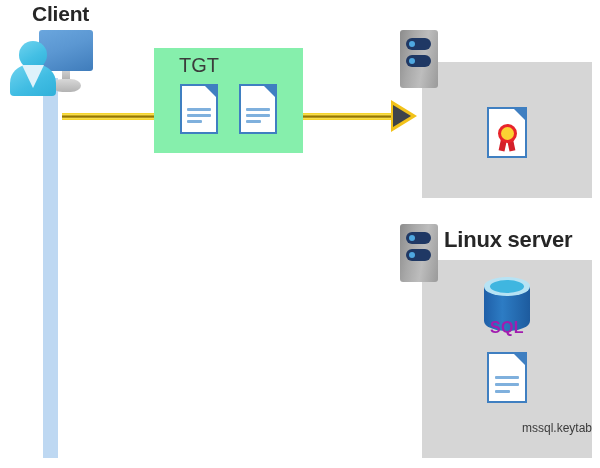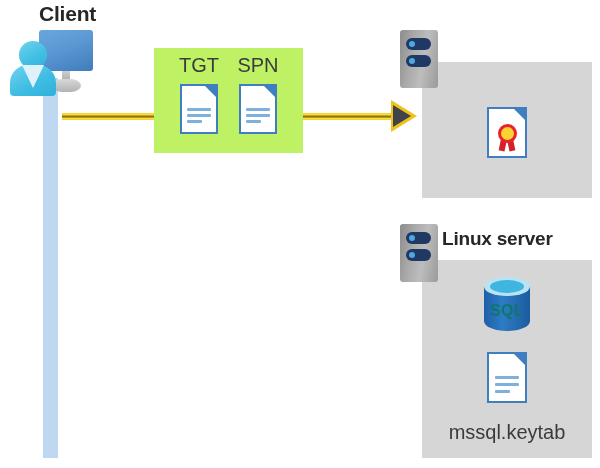--- a/index.html
+++ b/index.html
@@ -19,21 +19,20 @@
   }
 
   
   .title-bold {
     position: absolute;
     font-family: "Liberation Sans", sans-serif;
     font-weight: bold;
     color: #262626;
     letter-spacing: -0.2px;
     line-height: 1.12;
-    margin-left: 7px;
   }
   .label-plain {
     position: absolute;
     font-family: "Liberation Sans", sans-serif;
     font-weight: normal;
     color: #3b3b3b;
   }
 
   
   .lifeline {
@@ -71,21 +70,21 @@
     position: absolute;
     width: 0; height: 0;
     border-left: 11px solid transparent;
     border-right: 11px solid transparent;
     border-top: 23px solid #dff2fb;
   }
 
   
   .yellow-box {
     position: absolute;
-    background: #bef264;
+    background: #86efac;
   }
 
   
   .flow-line {
     position: absolute;
     height: 7px;
     background: linear-gradient(180deg,
         #f5d020 0%, #f8de4a 22%,
         #9a7b05 46%, #8a6d04 56%,
         #f8de4a 78%, #f5d020 100%);
@@ -183,24 +182,25 @@
   }
   .sql-top-inner {
     position: absolute;
     background: #3fb6e0;
     border-radius: 50%;
   }
   .sql-text {
     position: absolute;
     width: 100%;
     text-align: center;
-    color: #0f766e;
+    color: #a21caf;
     font-family: "Liberation Sans", sans-serif;
     font-weight: bold;
     letter-spacing: 0.3px;
+    margin-top: 17px;
   }
 </style>
 </head>
 <body>
 
 <div id="canvas">
 
   <div class="title-bold" style="left:32px; top:2px; font-size:21px;">Client</div>
 
   <div class="lifeline" style="left:43px; top:78px; width:15px; height:380px;"></div>
@@ -227,21 +227,20 @@
 
     <div class="label-plain" style="left:18px; top:6px; width:54px; text-align:center; font-size:20px; color:#3b3b3b;">TGT</div>
     <div class="doc-icon" style="left:26px; top:36px; width:38px; height:50px;">
       <div class="doc-sheet"></div>
       <div class="doc-fold" style="right:0; top:0; width:15px; height:15px;"></div>
       <div class="doc-line" style="left:7px; top:24px; width:24px; height:3px;"></div>
       <div class="doc-line" style="left:7px; top:30px; width:24px; height:3px;"></div>
       <div class="doc-line" style="left:7px; top:36px; width:15px; height:3px;"></div>
     </div>
 
-    <div class="label-plain" style="left:76px; top:6px; width:56px; text-align:center; font-size:20px; color:#3b3b3b;">SPN</div>
     <div class="doc-icon" style="left:85px; top:36px; width:38px; height:50px;">
       <div class="doc-sheet"></div>
       <div class="doc-fold" style="right:0; top:0; width:15px; height:15px;"></div>
       <div class="doc-line" style="left:7px; top:24px; width:24px; height:3px;"></div>
       <div class="doc-line" style="left:7px; top:30px; width:24px; height:3px;"></div>
       <div class="doc-line" style="left:7px; top:36px; width:15px; height:3px;"></div>
     </div>
   </div>
 
   <div class="zone-box" style="left:422px; top:62px; width:170px; height:136px;"></div>
@@ -267,32 +266,32 @@
   <div class="zone-box" style="left:422px; top:260px; width:170px; height:198px;"></div>
 
   <div class="server-icon" style="left:400px; top:224px; width:38px; height:58px;">
     <div class="server-body"></div>
     <div class="server-slot" style="left:6px; top:8px; width:25px; height:12px;"></div>
     <div class="server-led" style="left:9px; top:11px; width:6px; height:6px;"></div>
     <div class="server-slot" style="left:6px; top:25px; width:25px; height:12px;"></div>
     <div class="server-led" style="left:9px; top:28px; width:6px; height:6px;"></div>
   </div>
 
-  <div class="title-bold" style="left:435px; top:228px; font-size:19px;">Linux server</div>
+  <div class="title-bold" style="left:444px; top:228px; font-size:22px;">Linux server</div>
 
   <div class="sql-icon" style="left:484px; top:277px; width:46px; height:54px;">
     <div class="sql-barrel" style="top:9px; height:45px;"></div>
     <div class="sql-top" style="left:0; top:0; width:46px; height:19px;"></div>
     <div class="sql-top-inner" style="left:6px; top:3px; width:34px; height:13px;"></div>
     <div class="sql-text" style="top:25px; font-size:16px;">SQL</div>
   </div>
 
   <div class="doc-icon" style="left:487px; top:352px; width:40px; height:51px;">
     <div class="doc-sheet"></div>
     <div class="doc-fold" style="right:0; top:0; width:15px; height:15px;"></div>
     <div class="doc-line" style="left:8px; top:24px; width:24px; height:3.4px;"></div>
     <div class="doc-line" style="left:8px; top:31px; width:24px; height:3.4px;"></div>
     <div class="doc-line" style="left:8px; top:38px; width:15px; height:3.4px;"></div>
   </div>
 
-  <div class="label-plain" style="left:422px; top:421px; width:170px; text-align:center; font-size:20px;">mssql.keytab</div>
+  <div class="label-plain" style="left:422px; top:421px; width:170px; text-align:right; font-size:12px;">mssql.keytab</div>
 
 </div>
 
 </body></html>

